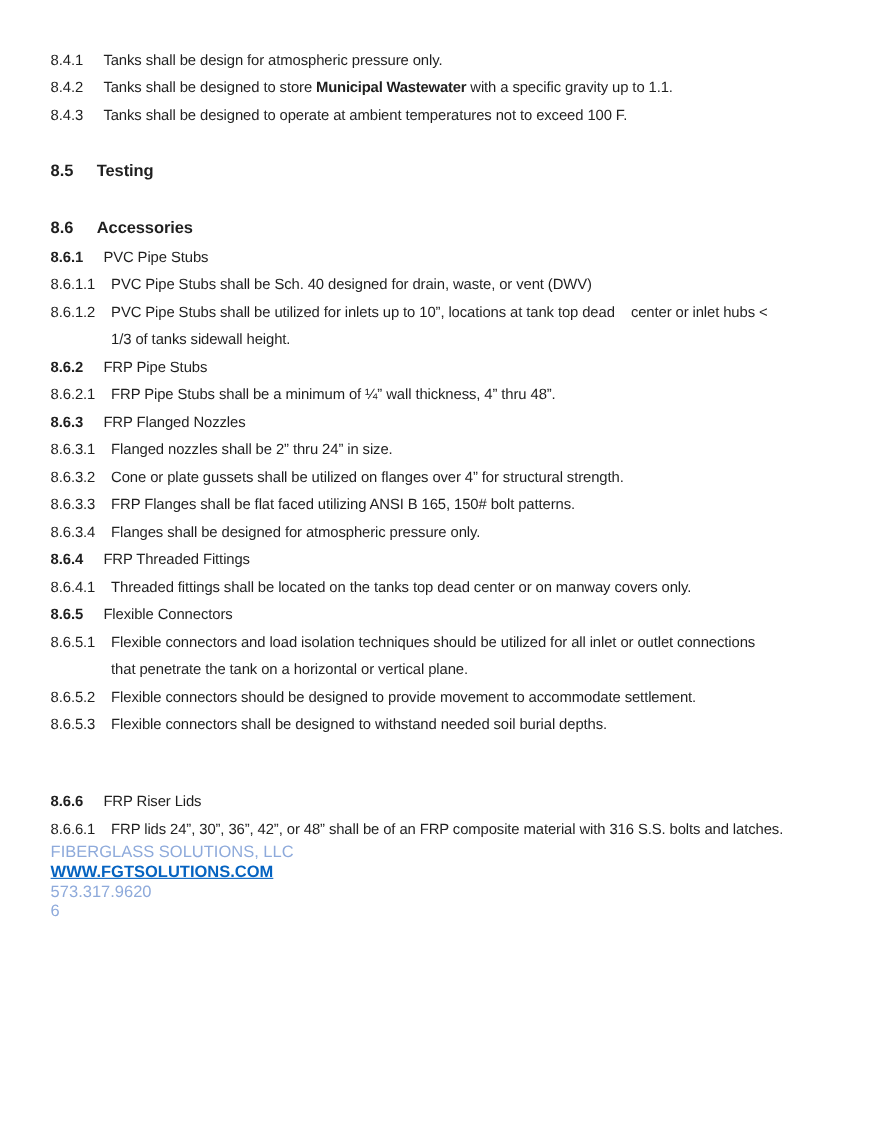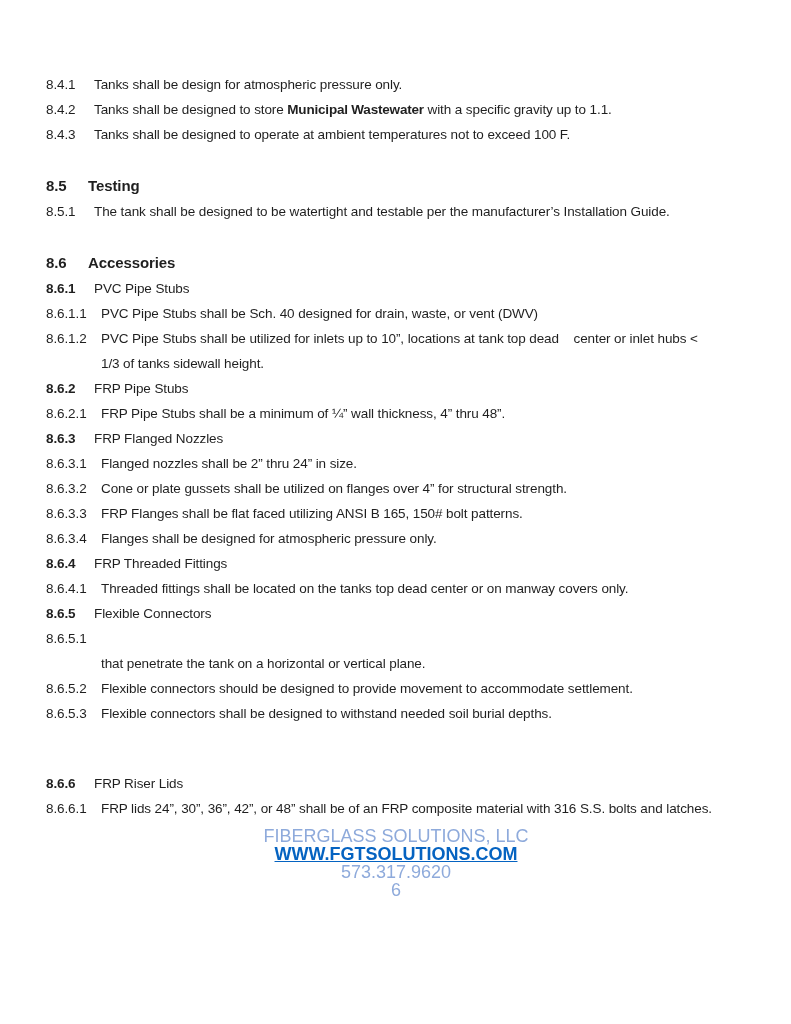--- a/index.html
+++ b/index.html
@@ -9,45 +9,43 @@
     background:#ffffff;
     box-sizing:border-box;
     outline:1px solid #ececec;
     font-family:"Liberation Sans","DejaVu Sans",sans-serif;
     color:var(--text-color,#1f1f1f);
     font-size:13.5px;
     letter-spacing:-0.1px;
     overflow:hidden;
   }
   .content {
-    padding:72px 45px 0 46px;
+    padding:42px 45px 0 46px;
   }
   .row { display:flex; align-items:baseline; }
   .row .num { flex:0 0 auto; }
   .row .text { flex:1 1 auto; white-space:pre-wrap; }
   .p, .h3 { line-height:25px; }
   .lvl3 .num { width:48px; }
   .lvl4 .num { width:55px; }
   .h2 {
     font-weight:700;
     font-size:15px;
     line-height:27px;
     margin-top:25px;
   }
   .h2 .num { width:42px; }
   .h3 .num { width:48px; font-weight:700; }
   .h3 .text { font-weight:400; }
   .big-gap { margin-top:45px; }
   .field { font-weight:700; letter-spacing:-0.2px; }
   .footer {
-    margin-top:6px;
     margin-left:46px;
     width:700px;
-    text-align:center;
-    font-size:18px;
+    font-size:15px;
     line-height:18px;
     letter-spacing:0;
   }
   .f-company, .f-phone, .f-page { color:var(--light-blue,#8EAADB); }
   .f-link {
     color:var(--link-blue,#0563C1);
     text-decoration:underline;
     font-weight:700;
     cursor:pointer;
   }
@@ -65,24 +63,20 @@
         <span class="num">8.4.2</span>
         <span class="text"><span>Tanks shall be designed to store </span><span class="field">Municipal Wastewater</span><span> with a specific gravity up to 1.1.</span></span>
       </div>
       <div class="row p lvl3">
         <span class="num">8.4.3</span>
         <span class="text"><span>Tanks shall be designed to operate at ambient temperatures not to exceed 100 F.</span></span>
       </div>
       <div class="row h2">
         <span class="num">8.5</span>
         <span class="text">Testing</span>
-      </div>
-      <div class="row p lvl3">
-        <span class="num">8.5.1</span>
-        <span class="text"><span>The tank shall be designed to be watertight and testable per the manufacturer’s Installation Guide.</span></span>
       </div>
       <div class="row h2">
         <span class="num">8.6</span>
         <span class="text">Accessories</span>
       </div>
       <div class="row h3">
         <span class="num">8.6.1</span>
         <span class="text">PVC Pipe Stubs</span>
       </div>
       <div class="row p lvl4">
@@ -128,21 +122,21 @@
       <div class="row p lvl4">
         <span class="num">8.6.4.1</span>
         <span class="text"><span>Threaded fittings shall be located on the tanks top dead center or on manway covers only.</span></span>
       </div>
       <div class="row h3">
         <span class="num">8.6.5</span>
         <span class="text">Flexible Connectors</span>
       </div>
       <div class="row p lvl4">
         <span class="num">8.6.5.1</span>
-        <span class="text"><br><span>that penetrate the tank on a horizontal or vertical plane.</span></span>
+        <span class="text"><span>Flexible connectors and load isolation techniques should be utilized for all inlet or outlet connections</span><br><span>that penetrate the tank on a horizontal or vertical plane.</span></span>
       </div>
       <div class="row p lvl4">
         <span class="num">8.6.5.2</span>
         <span class="text"><span>Flexible connectors should be designed to provide movement to accommodate settlement.</span></span>
       </div>
       <div class="row p lvl4">
         <span class="num">8.6.5.3</span>
         <span class="text"><span>Flexible connectors shall be designed to withstand needed soil burial depths.</span></span>
       </div>
       <div class="row h3 big-gap">

